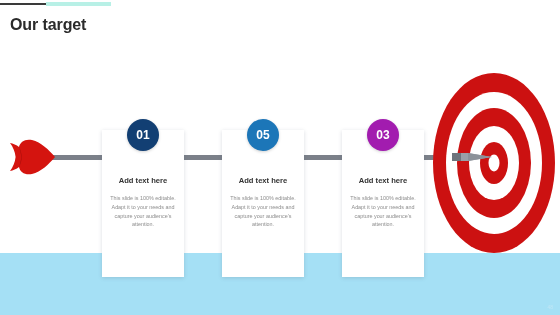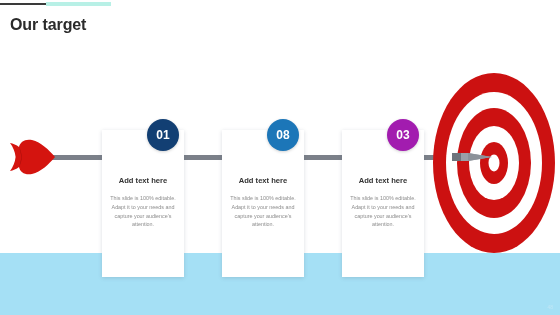--- a/index.html
+++ b/index.html
@@ -136,21 +136,20 @@
     width: 32px;
     height: 32px;
     border-radius: 50%;
     display: flex;
     align-items: center;
     justify-content: center;
     font-size: 12px;
     font-weight: bold;
     color: #ffffff;
     box-shadow: 0 1px 3px rgba(0,0,0,0.18);
-    margin-left: 20px;
   }
   .badge-1 { left: 127px; background: #123f73; }
   .badge-2 { left: 247px; background: #1c76b8; }
   .badge-3 { left: 367px; background: #a21caf; }
 
   
   .page-num {
     position: absolute;
     right: 7px;
     bottom: 5px;
@@ -206,21 +205,21 @@
   <div class="card card-1">
     <div class="card-head">Add text here</div>
     <div class="card-body">This slide is 100% editable. Adapt it to your needs and capture your audience's attention.</div>
   </div>
   <div class="badge badge-1">01</div>
 
   <div class="card card-2">
     <div class="card-head">Add text here</div>
     <div class="card-body">This slide is 100% editable. Adapt it to your needs and capture your audience's attention.</div>
   </div>
-  <div class="badge badge-2">08</div>
+  <div class="badge badge-2">05</div>
 
   <div class="card card-3">
     <div class="card-head">Add text here</div>
     <div class="card-body">This slide is 100% editable. Adapt it to your needs and capture your audience's attention.</div>
   </div>
   <div class="badge badge-3">03</div>
 
   <div class="page-num">48</div>
 
 </div>

